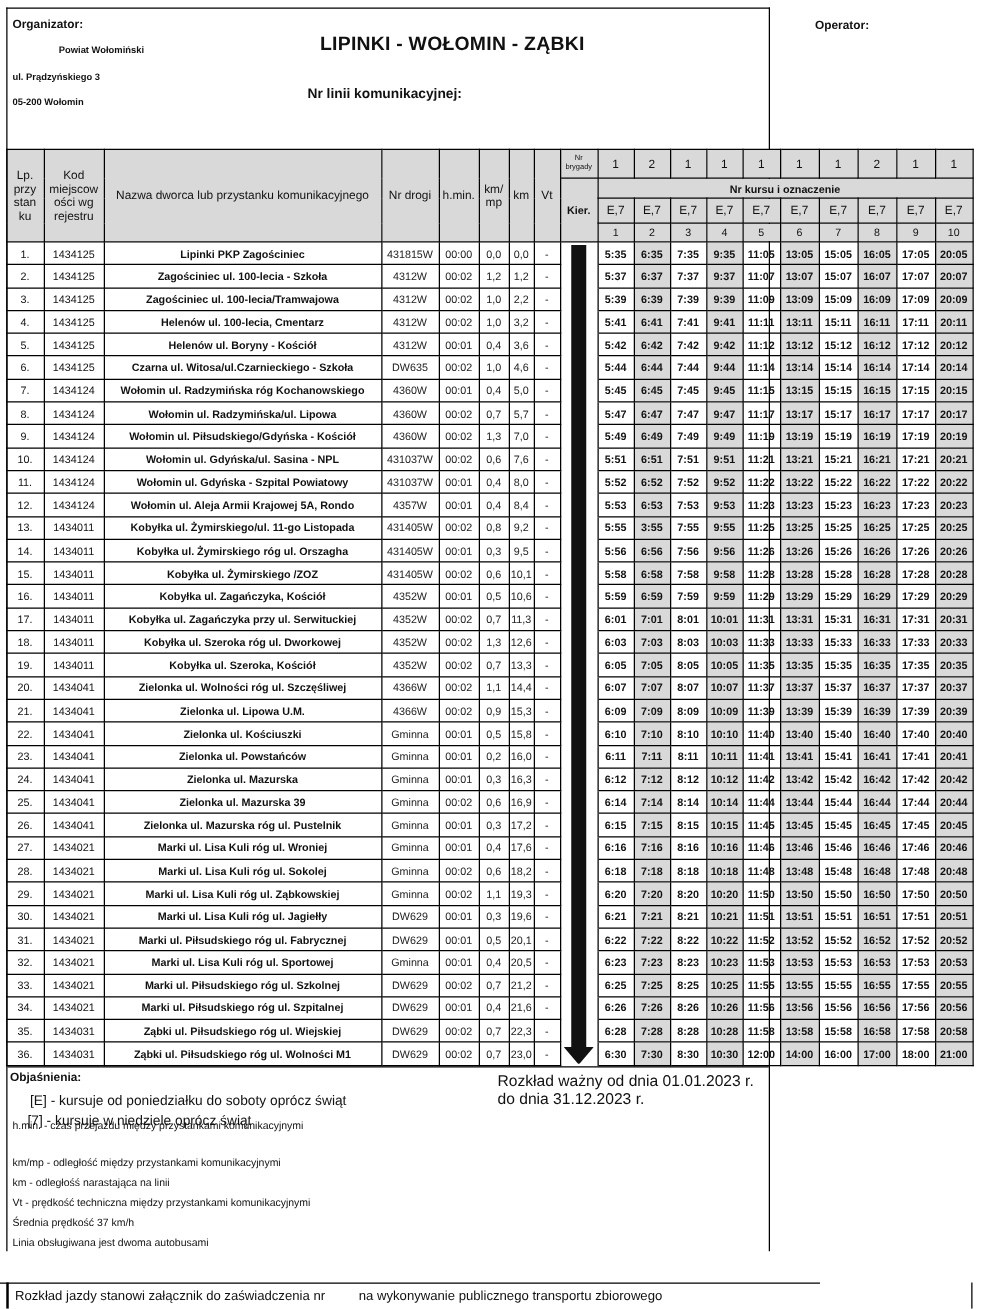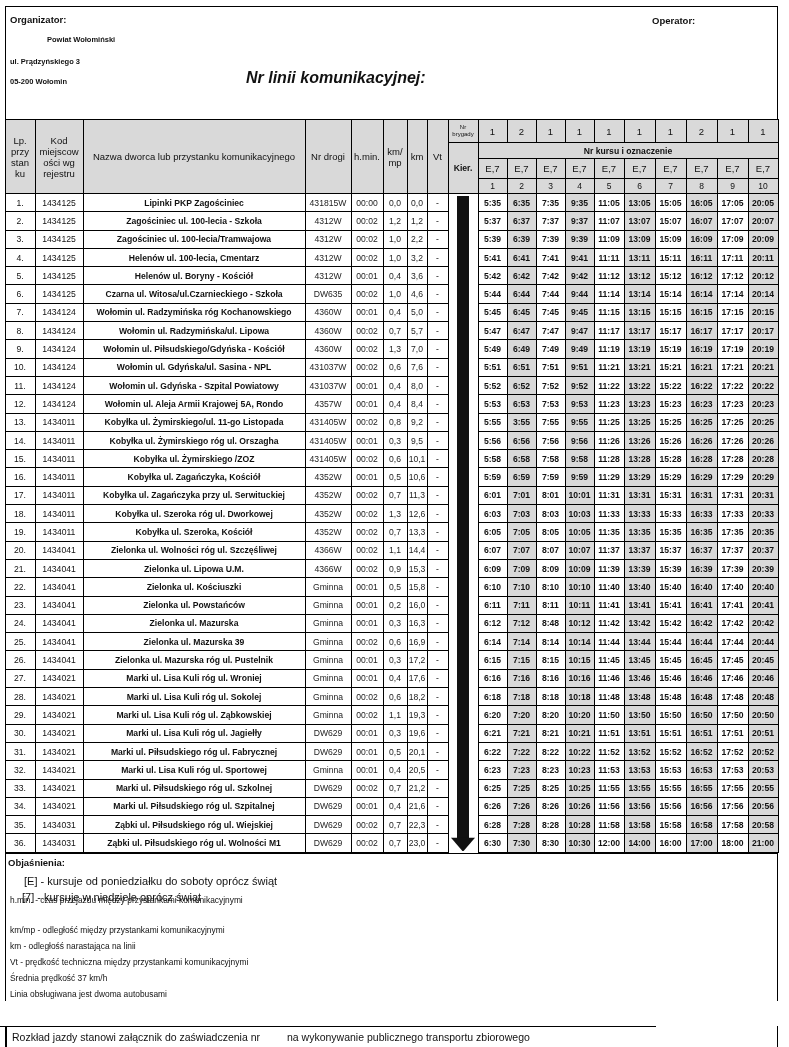--- a/index.html
+++ b/index.html
@@ -1,27 +1,27 @@
 <!DOCTYPE html>
 <html><head>
 <meta charset="utf-8">
 <style>
   * { box-sizing: border-box; margin: 0; padding: 0; }
   html, body { width: 789px; height: 1047px; background: #ffffff; overflow: hidden; }
   body { font-family: "Liberation Sans", sans-serif; color: #111; position: relative; }
 
-  .sheet { position: absolute; left: 5px; top: 6px; width: 773px; border: 1.5px solid #000; border-bottom: none; }
+  .sheet { position: absolute; left: 5px; top: 6px; width: 611px; border: 1.5px solid #000; border-bottom: none; }
 
   
   .hdr { position: relative; height: 112px; }
   .org-label { position: absolute; left: 4px; top: 7px; font-size: 9.5px; font-weight: bold; }
   .org-line { position: absolute; left: 4px; font-size: 7.5px; font-weight: bold; }
   .org-l1 { top: 28px; margin-left: 37px; } .org-l2 { top: 50px; } .org-l3 { top: 70px; }
   .title { position: absolute; left: 250px; top: 20px; font-size: 15.5px; font-weight: bold; letter-spacing: 0.2px; }
-  .line-nr { position: absolute; left: 240px; top: 62px; font-size: 16px; font-weight: bold; font-style: italic; }
+  .line-nr { position: absolute; left: 240px; top: 62px; font-size: 11px; font-weight: bold; }
   .operator { position: absolute; left: 646px; top: 8px; font-size: 9.5px; font-weight: bold; }
 
   
   table.tt { border-collapse: collapse; width: 773px; table-layout: fixed; margin-left: -1.5px; }
   table.tt td, table.tt th { border: 1px solid #000; font-size: 8.6px; text-align: center; vertical-align: middle; padding: 0; white-space: nowrap; overflow: hidden; }
   table.tt th { background: #d9d9d9; font-weight: bold; }
   .hcell { font-size: 9px; line-height: 11px; }
   .hname { font-size: 9px; font-weight: bold; }
   .tiny { font-size: 6px !important; line-height: 7px; }
   .kier-h { font-size: 9px; }
@@ -60,20 +60,21 @@
 </style>
 </head>
 <body>
 
 <div class="sheet">
   <div class="hdr">
     <div class="org-label">Organizator:</div>
     <div class="org-line org-l1">Powiat Wołomiński</div>
     <div class="org-line org-l2">ul. Prądzyńskiego 3</div>
     <div class="org-line org-l3">05-200 Wołomin</div>
+    <div class="title">LIPINKI - WOŁOMIN - ZĄBKI</div>
     <div class="line-nr">Nr linii komunikacyjnej:</div>
     <div class="operator">Operator:</div>
   </div>
 
   <table class="tt" id="tt">
     <colgroup>
       <col style="width:30px">
         <col style="width:48px">
         <col style="width:222px">
         <col style="width:46px">
@@ -649,21 +650,21 @@
           <td class="code">1434041</td>
           <td class="name">Zielonka ul. Mazurska</td>
           <td class="road">Gminna</td>
           <td class="hmin">00:01</td>
           <td class="kmmp">0,3</td>
           <td class="km">16,3</td>
           <td class="vt">-</td>
           <td class="kier"></td>
           <td class="time">6:12</td>
           <td class="time shade">7:12</td>
-          <td class="time">8:48</td>
+          <td class="time">8:12</td>
           <td class="time shade">10:12</td>
           <td class="time">11:42</td>
           <td class="time shade">13:42</td>
           <td class="time">15:42</td>
           <td class="time shade">16:42</td>
           <td class="time">17:42</td>
           <td class="time shade">20:42</td>
         </tr>
         <tr class="row">
           <td class="lp">25.</td>
@@ -915,20 +916,21 @@
           <td class="time">16:00</td>
           <td class="time shade">17:00</td>
           <td class="time">18:00</td>
           <td class="time shade">21:00</td>
         </tr>
       </tbody>
   </table>
 
   <div class="foot">
     <div class="obj-title">Objaśnienia:</div>
+    <div class="valid">Rozkład ważny od dnia 01.01.2023 r. do dnia 31.12.2023 r.</div>
     <div class="leg-big leg-e">[E] - kursuje od poniedziałku do soboty oprócz świąt</div>
     <div class="leg-big leg-7">[7] - kursuje w niedziele oprócz świąt</div>
     <div class="leg-small ls1">h.min. - czas przejazdu między przystankami komunikacyjnymi</div>
     <div class="leg-small ls2">km/mp - odległość między przystankami komunikacyjnymi</div>
     <div class="leg-small ls3">km - odległośś narastająca na linii</div>
     <div class="leg-small ls4">Vt - prędkość techniczna między przystankami komunikacyjnymi</div>
     <div class="leg-small ls5">Średnia prędkość 37 km/h</div>
     <div class="leg-small ls6">Linia obsługiwana jest dwoma autobusami</div>
   </div>
 </div>

